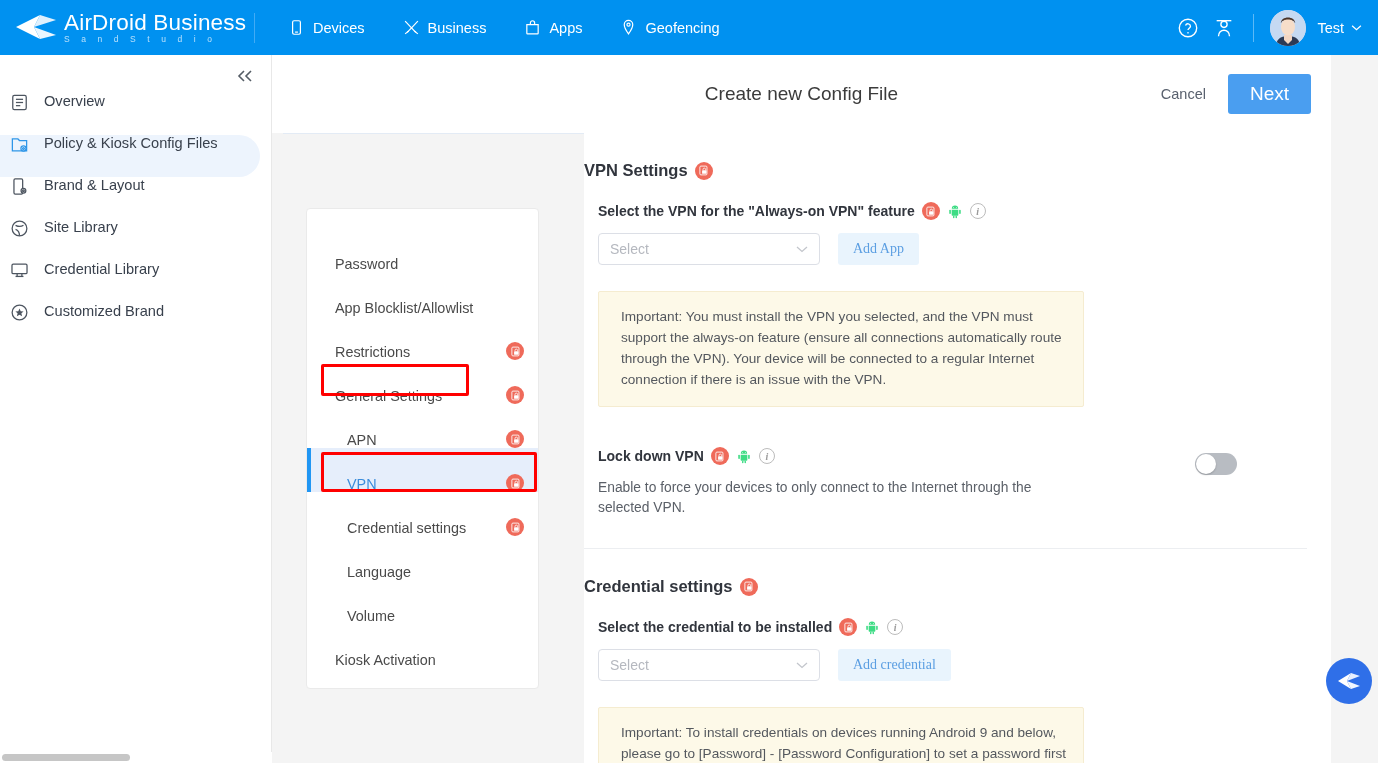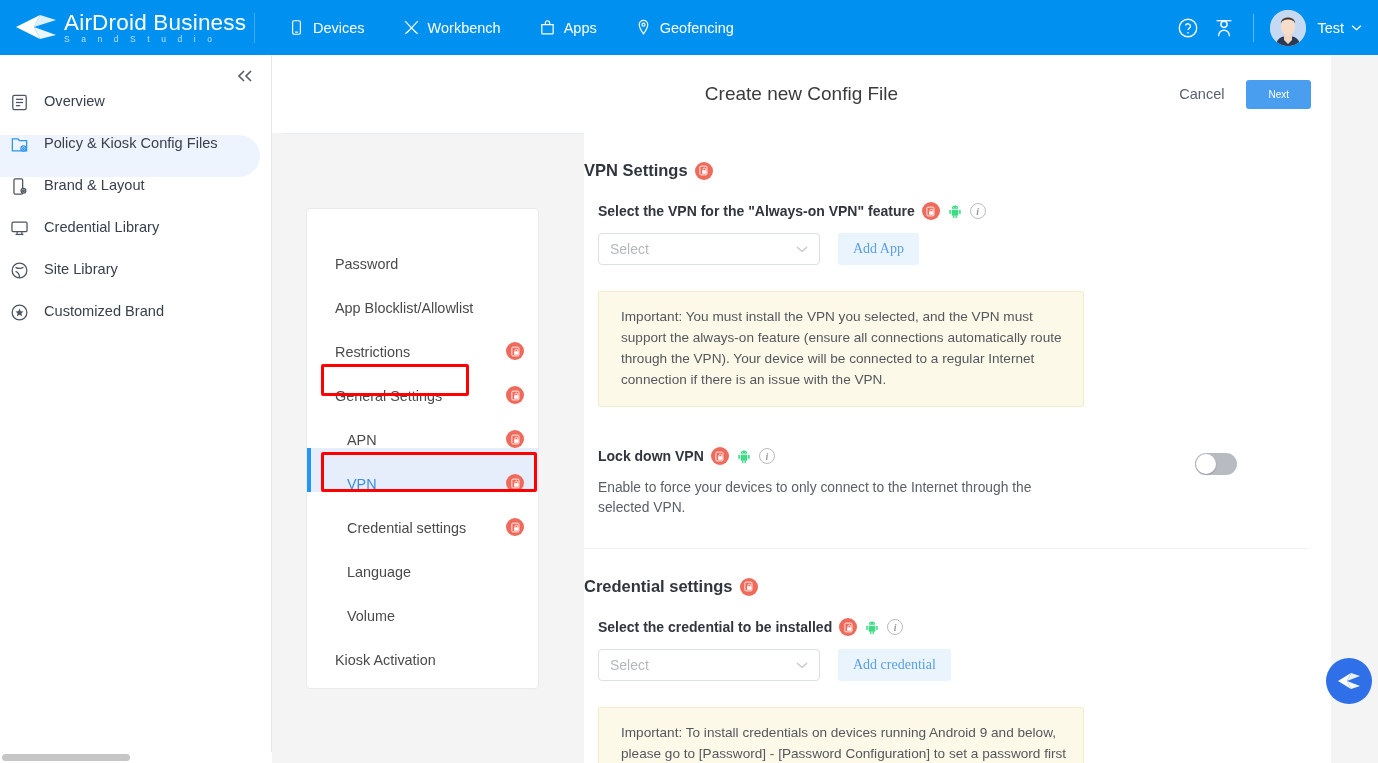--- a/index.html
+++ b/index.html
@@ -86,21 +86,21 @@
   }
   .header-actions {
     margin-left: auto; display: flex; align-items: center;
     padding-right: 20px; gap: 22px; z-index: 2;
   }
   .btn-cancel {
     background: none; border: none; font-size: 14.5px; color: #59616e;
     cursor: pointer; font-family: inherit;
   }
   .btn-next {
-    background: #4a9ef0; border: none; color: #fff; font-size: 10px;
+    background: #4a9ef0; border: none; color: #fff; font-size: 19px;
     padding: 9px 22px; border-radius: 3px; cursor: pointer; font-family: inherit;
   }
   .hdr-divider {
     position: absolute; left: 11px; top: 78px; width: 1040px; height: 1px;
     background: #e3ebf5;
   }
 
   .body-wrap { position: relative; height: 630px; }
 
   
@@ -232,21 +232,21 @@
       </svg>
       <span>Devices</span>
     </div>
     <div class="nav-item">
       <svg class="nav-icon" viewBox="0 0 24 24" fill="none" stroke="#fff" stroke-width="1.7">
         <line x1="3" y1="3" x2="18" y2="19"></line>
           <line x1="21" y1="3" x2="6" y2="19"></line>
         <path d="M16 17 L21 21"></path>
           <path d="M8 17 L3 21"></path>
       </svg>
-      <span>Workbench</span>
+      <span>Business</span>
     </div>
     <div class="nav-item">
       <svg class="nav-icon" viewBox="0 0 24 24" fill="none" stroke="#fff" stroke-width="1.7">
         <path d="M4 8 h16 v12 a1 1 0 0 1 -1 1 H5 a1 1 0 0 1 -1 -1 Z"></path>
         <path d="M9 8 V5.5 a3 3 0 0 1 6 0 V8"></path>
       </svg>
       <span>Apps</span>
     </div>
     <div class="nav-item">
       <svg class="nav-icon" viewBox="0 0 24 24" fill="none" stroke="#fff" stroke-width="1.7">
@@ -325,38 +325,38 @@
           <circle cx="17" cy="17.5" r="3" fill="#fff"></circle>
             <circle cx="17" cy="17.5" r="1.1"></circle>
         </svg>
       </span>
       <span>Brand &amp; Layout</span>
     </div>
 
     <div class="side-item">
       <span class="si-icon">
         <svg width="19" height="19" viewBox="0 0 24 24" fill="none" stroke="#4d5560" stroke-width="1.6">
+          <circle cx="12" cy="12" r="9.3"></circle>
+          <path d="M7 8 c4 2 7 2 10 0"></path>
+            <path d="M12 21 c0 -5 -2 -7 -5 -8"></path>
+        </svg>
+      </span>
+      <span>Site Library</span>
+    </div>
+
+    <div class="side-item">
+      <span class="si-icon">
+        <svg width="19" height="19" viewBox="0 0 24 24" fill="none" stroke="#4d5560" stroke-width="1.6">
           <rect x="2.5" y="4" width="19" height="12" rx="1.6"></rect>
           <line x1="7" y1="19.5" x2="17" y2="19.5"></line>
             <line x1="9" y1="16" x2="9" y2="19.5"></line>
             <line x1="15" y1="16" x2="15" y2="19.5"></line>
         </svg>
       </span>
       <span>Credential Library</span>
-    </div>
-
-    <div class="side-item">
-      <span class="si-icon">
-        <svg width="19" height="19" viewBox="0 0 24 24" fill="none" stroke="#4d5560" stroke-width="1.6">
-          <circle cx="12" cy="12" r="9.3"></circle>
-          <path d="M7 8 c4 2 7 2 10 0"></path>
-            <path d="M12 21 c0 -5 -2 -7 -5 -8"></path>
-        </svg>
-      </span>
-      <span>Site Library</span>
     </div>
 
     <div class="side-item">
       <span class="si-icon">
         <svg width="19" height="19" viewBox="0 0 24 24" fill="none" stroke="#4d5560" stroke-width="1.6">
           <circle cx="12" cy="12" r="9.3"></circle>
           <polygon points="12,6.8 13.5,10.3 17.2,10.6 14.4,13.1 15.3,16.8 12,14.8 8.7,16.8 9.6,13.1 6.8,10.6 10.5,10.3" fill="#4d5560" stroke="none"></polygon>
         </svg>
       </span>
       <span>Customized Brand</span>

